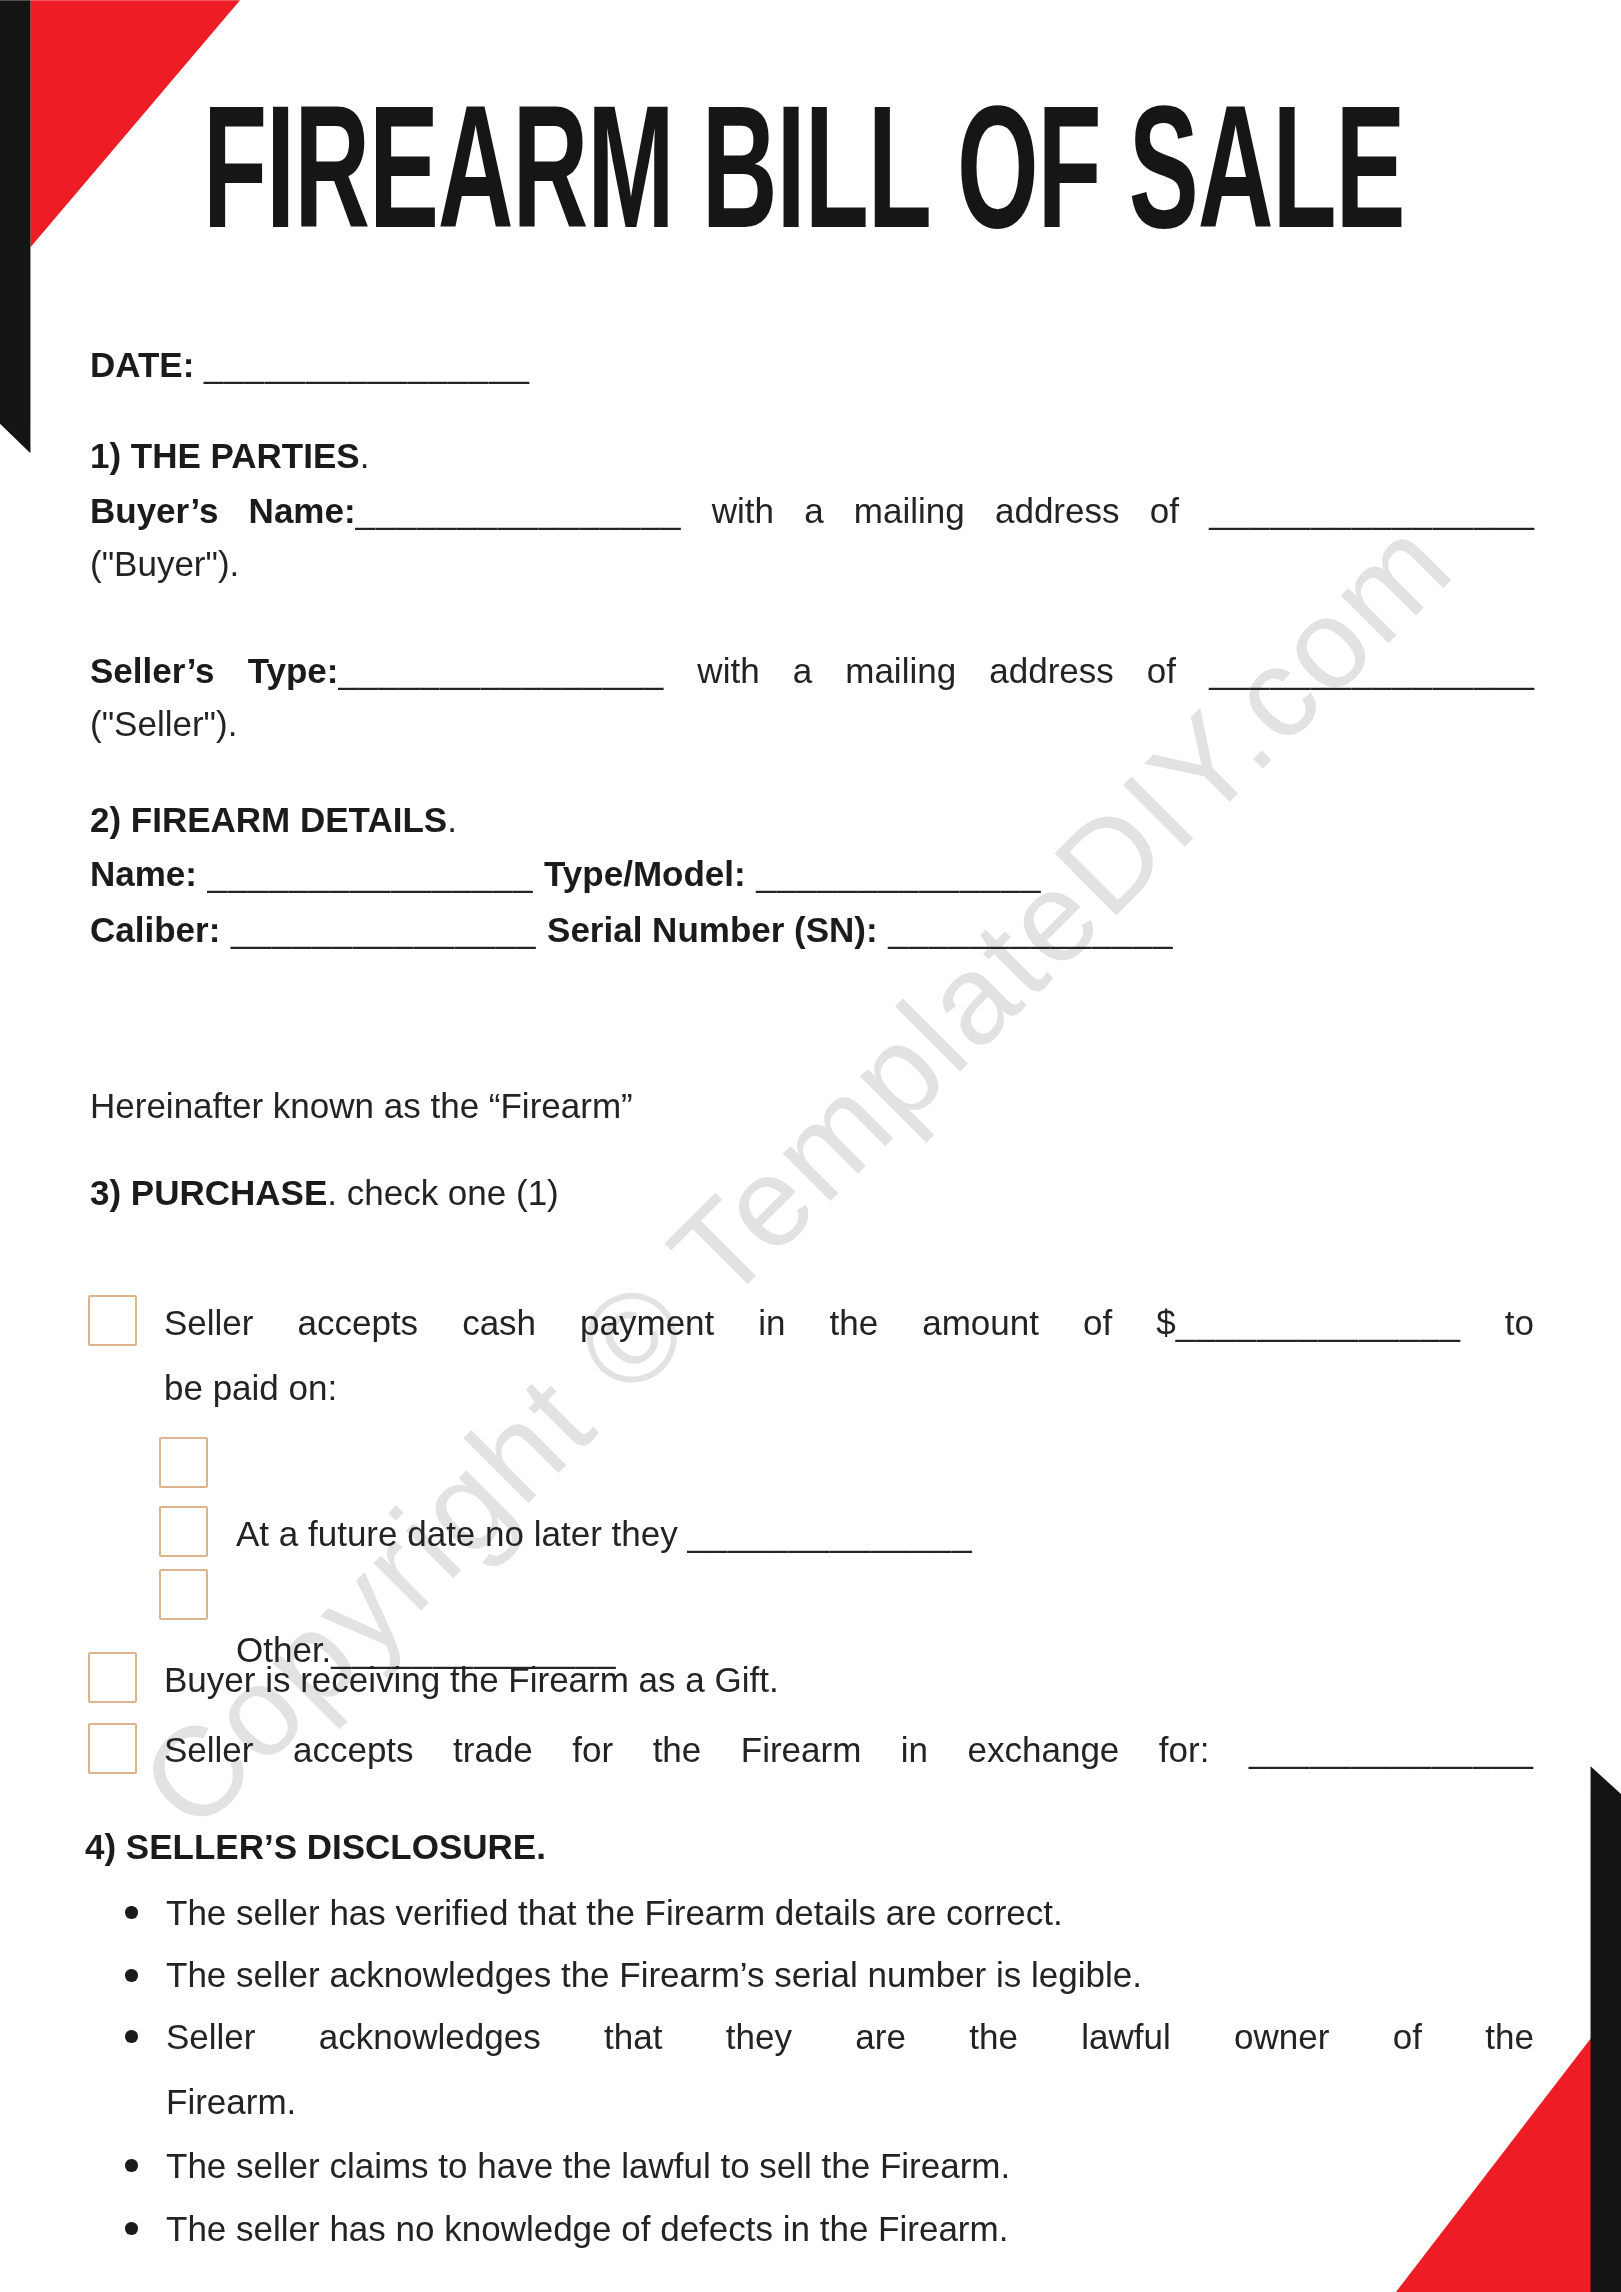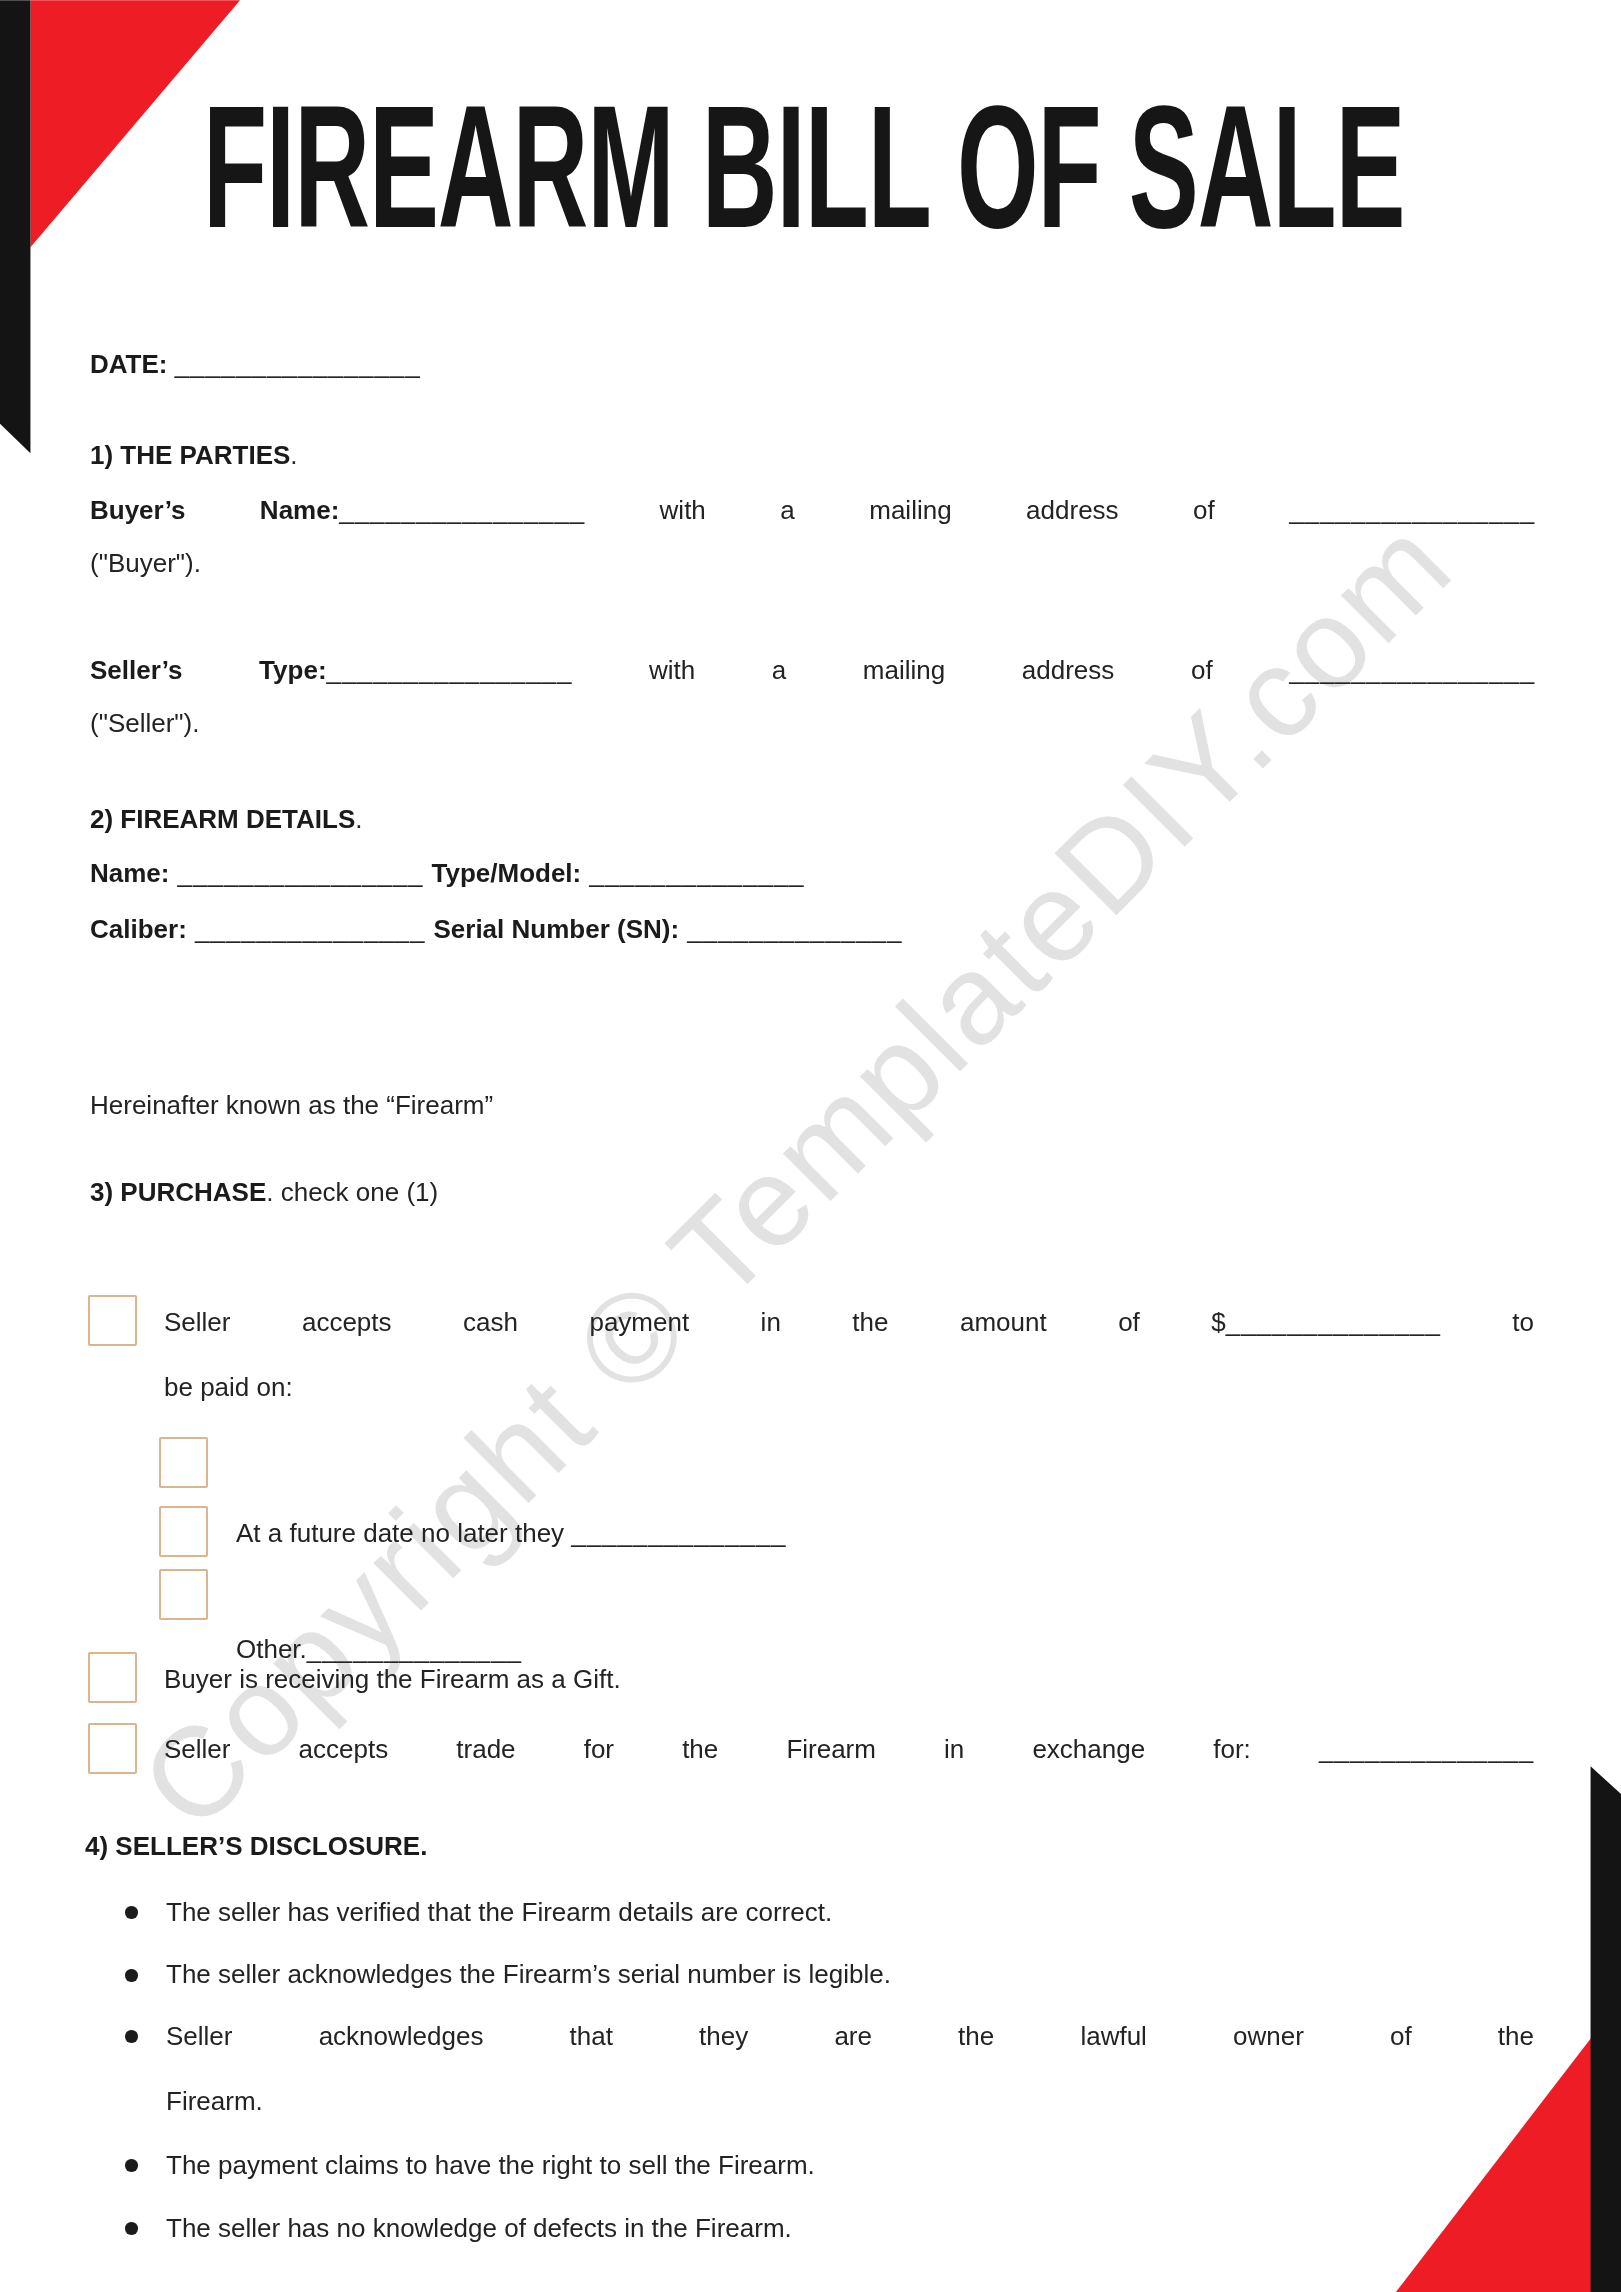--- a/index.html
+++ b/index.html
@@ -23,21 +23,21 @@
   
   .title{
     position:absolute;left:203px;top:79px;z-index:2;
     white-space:nowrap;line-height:1;
     font-weight:bold;font-size:175px;letter-spacing:-1.8px;color:#161616;
   }
   .title>span{display:inline-block;transform:scaleX(0.60);transform-origin:left top;}
   
   .line{
     position:absolute;z-index:2;
-    font-size:26px;line-height:43px;white-space:nowrap;color:#232323;
+    font-size:35px;line-height:43px;white-space:nowrap;color:#232323;
   }
   .b{font-weight:bold;color:#1b1b1b;}
   .just{
     white-space:normal;
     text-align:justify;
     -moz-text-align-last:justify;
     text-align-last:justify;
   }
   .blank{letter-spacing:0.9px;}
   
@@ -138,19 +138,19 @@
   <div class="line" style="left:166px;top:1891px;">The seller has verified that the Firearm details are correct.</div>
 
   <div class="dot" style="left:125px;top:1969px;"></div>
   <div class="line" style="left:166px;top:1953px;">The seller acknowledges the Firearm’s serial number is legible.</div>
 
   <div class="dot" style="left:125px;top:2030px;"></div>
   <div class="line just" style="left:166px;top:2015px;width:1368px;">Seller acknowledges that they are the lawful owner of the</div>
   <div class="line" style="left:166px;top:2080px;">Firearm.</div>
 
   <div class="dot" style="left:125px;top:2159px;"></div>
-  <div class="line" style="left:166px;top:2144px;">The payment claims to have the right to sell the Firearm.</div>
+  <div class="line" style="left:166px;top:2144px;">The seller claims to have the lawful to sell the Firearm.</div>
 
   <div class="dot" style="left:125px;top:2222px;"></div>
   <div class="line" style="left:166px;top:2207px;">The seller has no knowledge of defects in the Firearm.</div>
 
 </div>
 
 
 </body></html>

